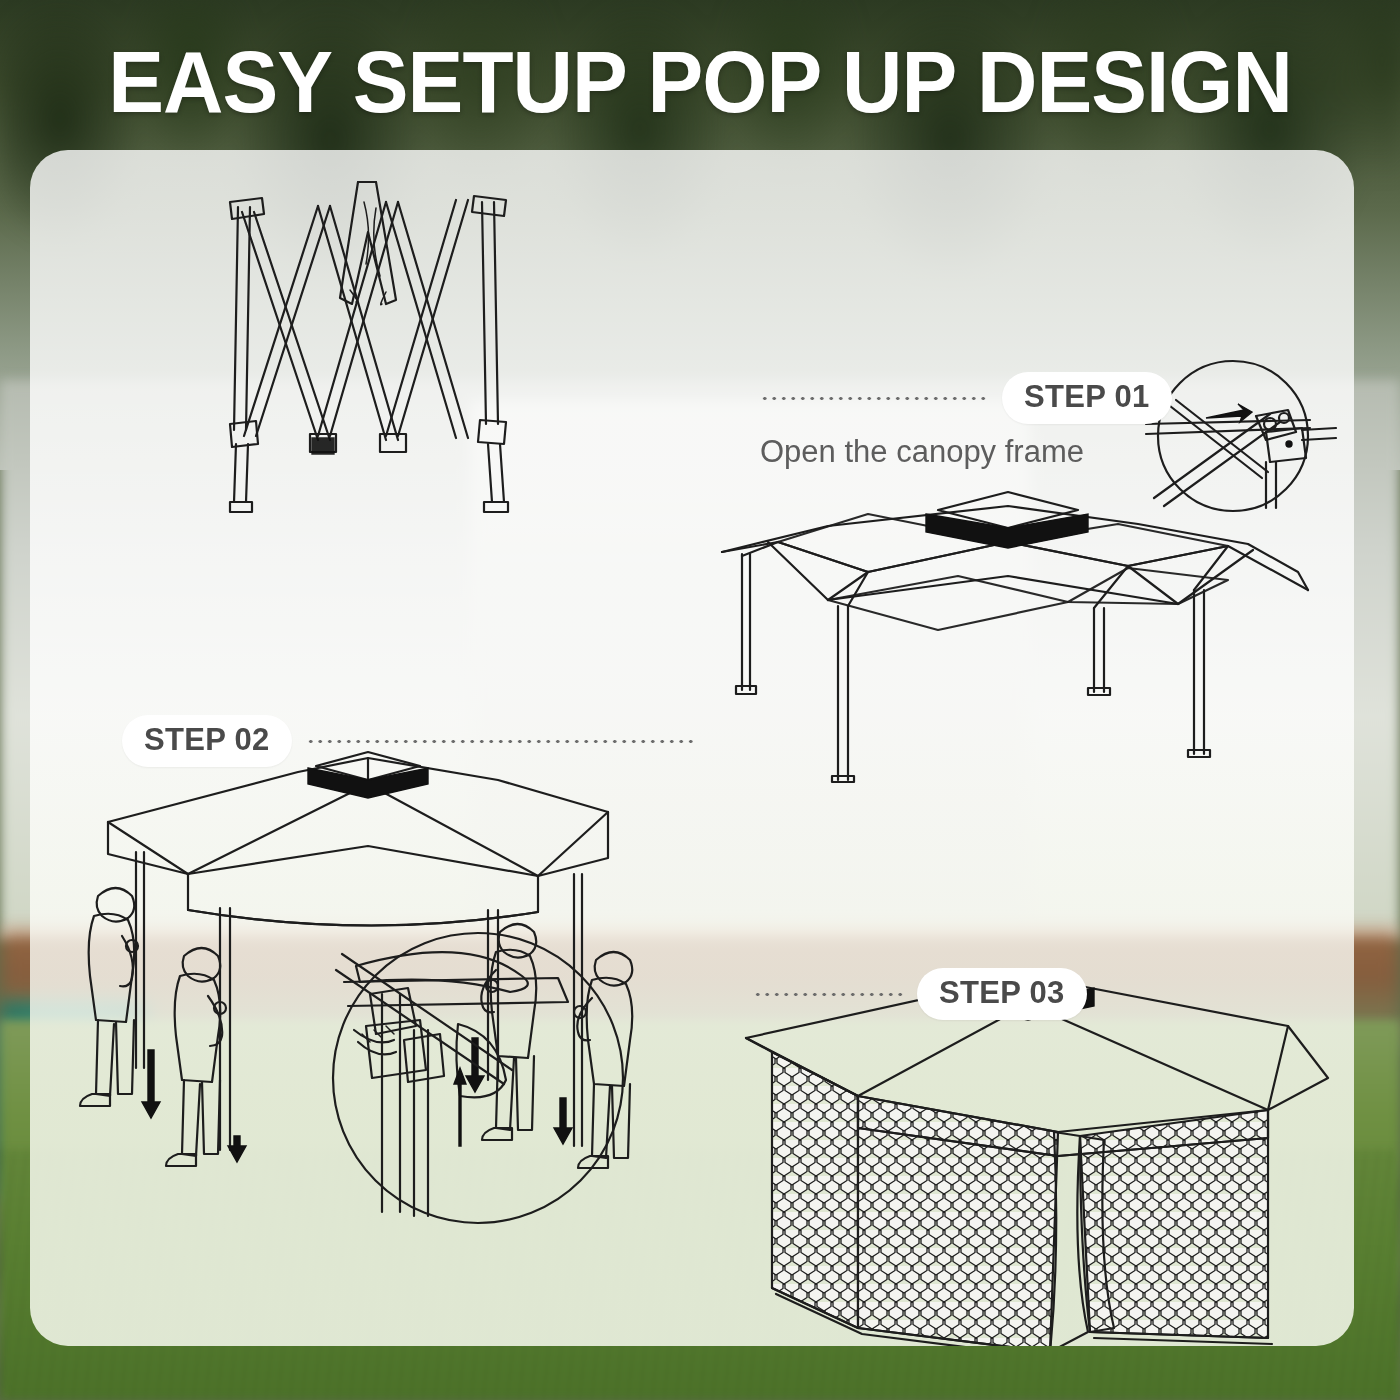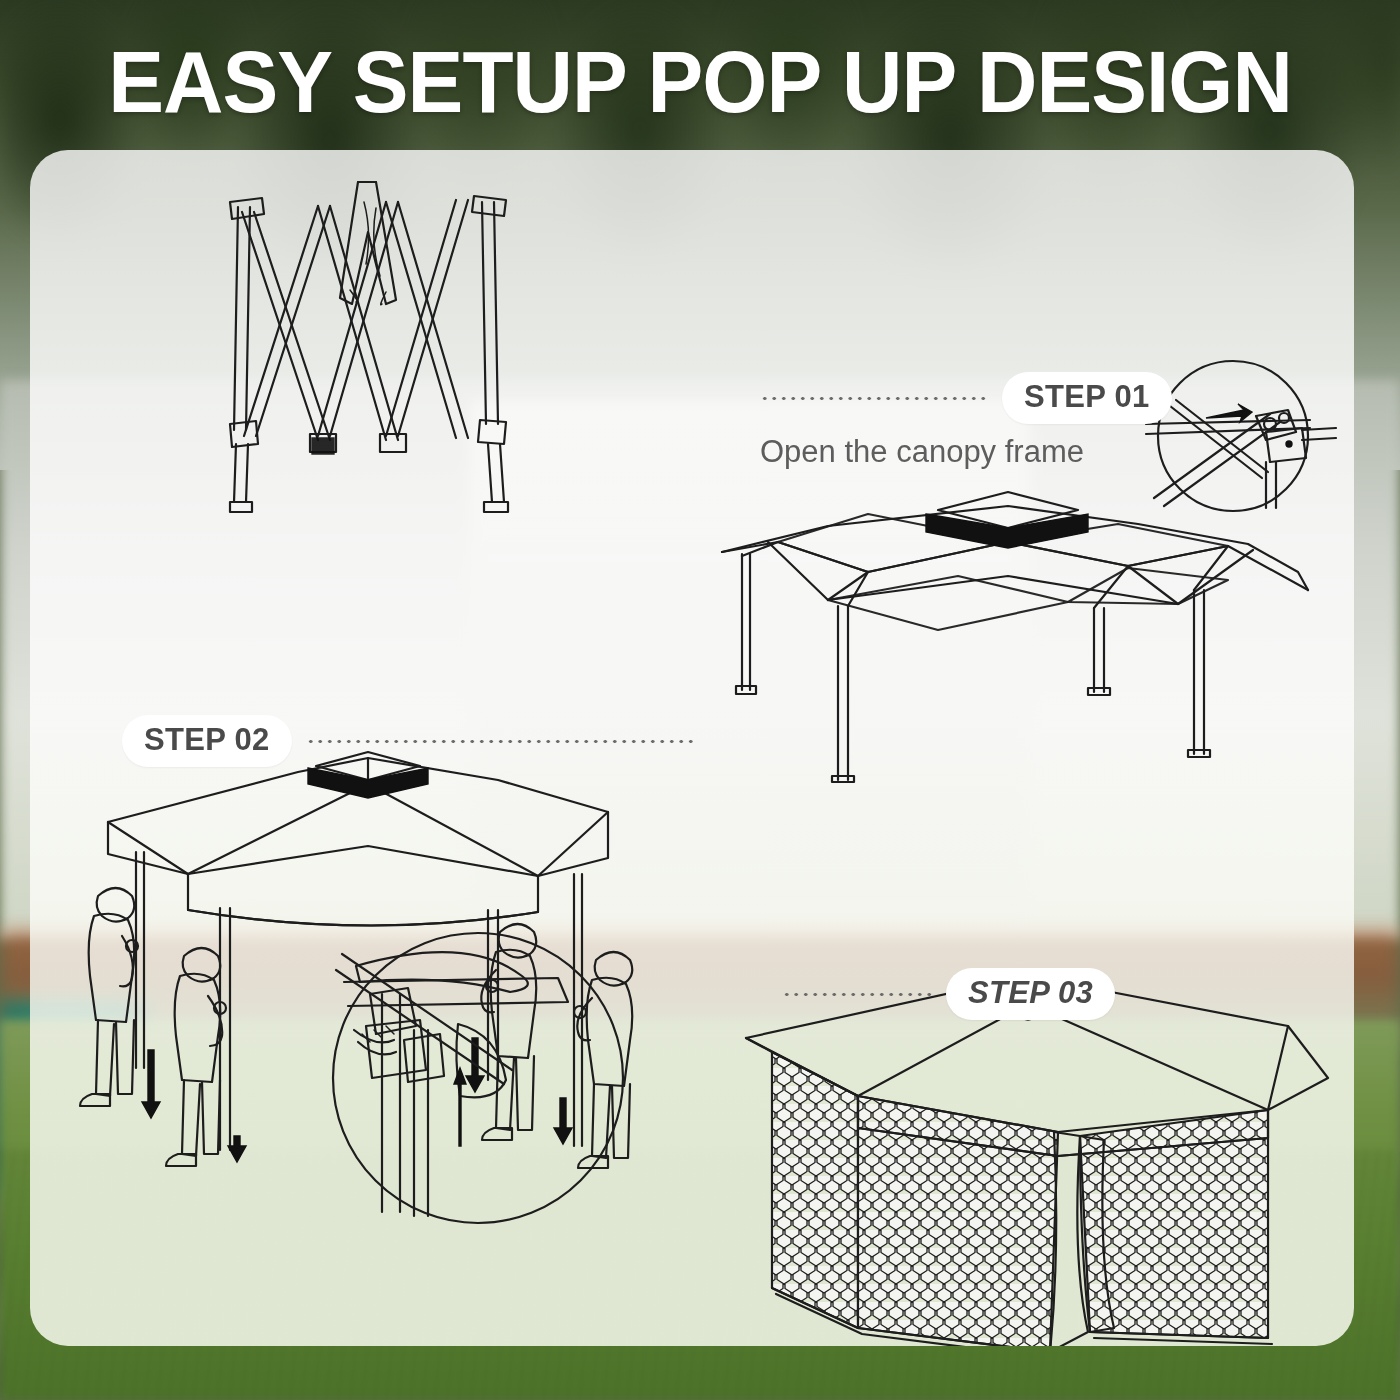--- a/index.html
+++ b/index.html
@@ -97,21 +97,21 @@
   .desc{
     color:#5d5d5d;font-size:31px;line-height:1.30;margin-top:8px;
     white-space:pre-line;font-weight:normal;
   }
 
   #step1{left:730px;top:222px;}
   #step1 .dots{width:228px;margin-left:-222px;}
   #step1 .badge-row{margin-left:222px;}
   #step2{left:92px;top:536px;margin-top:29px;}
   #step2 .dots{width:390px;}
-  #step3{left:752px;top:818px;font-style:italic;}
+  #step3{left:723px;top:818px;}
   #step3 .dots{width:150px;margin-left:-148px;}
   #step3 .badge-row{margin-left:148px;}
 
   
   .illu{position:absolute;}
   .illu svg{display:block;overflow:visible;}
   .ink{fill:none;stroke:#1d1d1d;stroke-width:2.2;stroke-linecap:round;stroke-linejoin:round;}
   .ink-thin{fill:none;stroke:#1d1d1d;stroke-width:1.5;stroke-linecap:round;stroke-linejoin:round;}
   .ink-fill{fill:#111;stroke:#111;stroke-width:1.4;}
 </style>

